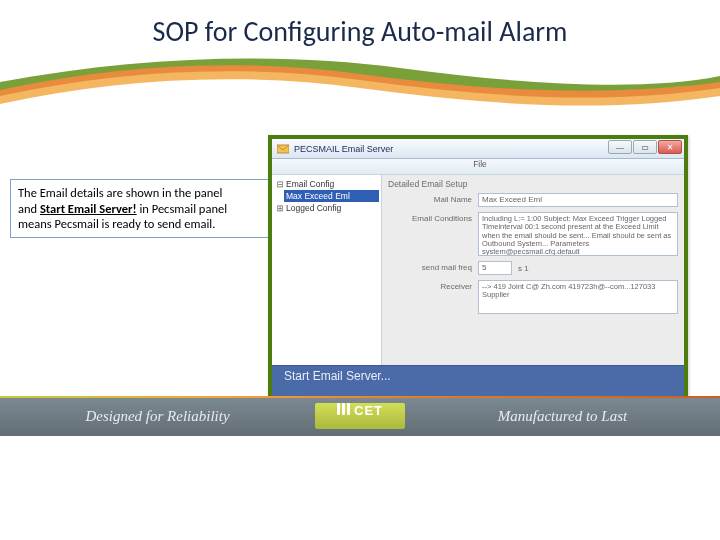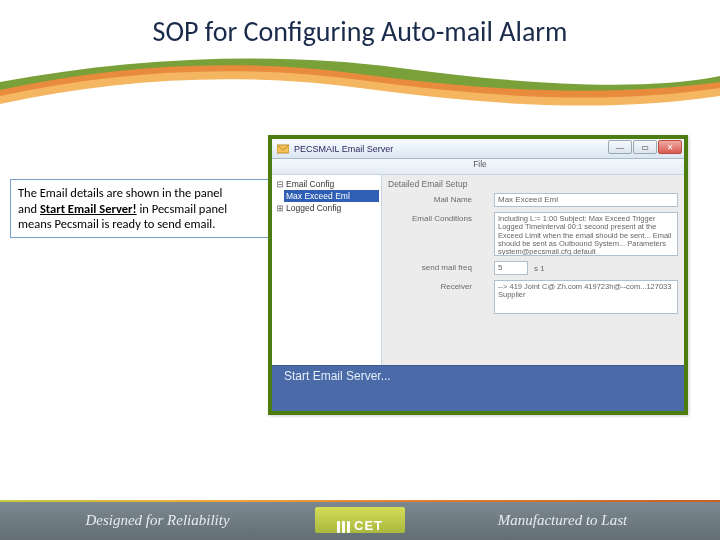--- a/index.html
+++ b/index.html
@@ -1,17 +1,17 @@
 <!DOCTYPE html>
 <html><head>
 <meta charset="utf-8">
 <style>
   * { box-sizing: border-box; margin: 0; padding: 0; }
   html, body { width: 720px; height: 540px; font-family: Calibri, Arial, sans-serif; background: #fff; overflow: hidden; }
-  .slide { position: relative; width: 720px; height: 540px; background: #fff; }
+  .slide { position: relative; width: 720px; height: 436px; background: #fff; }
 
   
   .title { position: absolute; top: 14px; left: 0; width: 100%; text-align: center; font-size: 28px; color: #1a2a4a; font-weight: 400; }
 
   
   .swoosh { position: absolute; top: 54px; left: 0; width: 720px; height: 60px; overflow: hidden; }
   .swoosh svg { width: 720px; height: 60px; display: block; }
 
   
   .callout { position: absolute; top: 179px; left: 10px; width: 260px; border: 1px solid #7aa0cc; background: #fff; padding: 5px 7px; font-size: 12.5px; line-height: 1.25; color: #000; }
@@ -28,38 +28,38 @@
   .menubar { height: 16px; background: linear-gradient(#f4f8fc,#e3ecf4); border-bottom:1px solid #c8d4df; display:flex; align-items:center; padding-left:4px; gap:10px; font-size:8.5px; color:#555;flex-direction:column; }
 
   .client { display:flex; height: 190px; }
   .tree { width: 110px; background:#fff; border-right:1px solid #c8d4df; padding:3px 2px; font-size:8.5px; color:#333; }
   .tree .node { padding: 1px 2px; white-space: nowrap; display:flex; align-items:center; gap:2px;}
   .tree .node.sel { background:#2f5fb5; color:#fff; }
   .tree .exp { display:inline-block; width:8px; text-align:center; color:#666;}
 
   .formpane { flex:1; background:#ececec; padding:4px 6px; font-size:8px; color:#555; }
   .formpane .heading { font-size:8.5px; color:#6a6a6a; margin-bottom:4px; filter: blur(0.2px);}
-  .row { display:flex; align-items:flex-start; margin-bottom:5px;gap:16px; }
+  .row { display:flex; align-items:flex-start; margin-bottom:5px; }
   .row .lbl { width: 90px; text-align:right; padding-right:6px; color:#6a6a6a; filter: blur(0.3px); line-height: 12px; padding-top:1px;}
   .row .ctrl { flex:1; }
   .txt { background:#fff; border:1px solid #b0c0d0; height:14px; padding:1px 3px; font-size:8px; color:#666; width:100%; filter: blur(0.3px); white-space:nowrap; overflow:hidden;}
   .txtarea { background:#fff; border:1px solid #b0c0d0; padding:2px 3px; font-size:7.5px; color:#666; width:100%; filter: blur(0.35px); line-height:1.1; height:44px; overflow:hidden;}
   .sendrow .ctrl { display:flex; align-items:center; gap:6px;}
   .sendrow .num { width:34px; }
   .sendrow .unit { color:#666; filter: blur(0.3px);}
   .recv .txtarea { height:34px; }
 
   .status { background:#4a6aa8; color:#e6edf7; font-size:12px; padding:3px 12px; border-top:1px solid #3c5990; height:46px; }
   .status .line { filter: blur(0.3px); }
 
   
   .footer { position: absolute; left:0; bottom:0; width:100%; height:40px; background: linear-gradient(#7e8a93,#626d74); display:flex; align-items:center; }
   .footer .grad { position:absolute; top:0; left:0; width:100%; height:2px; background: linear-gradient(90deg,#c4cc3d,#f0a63a 30%,#e27b2b 60%,#c95f22);}  
   .footer .left, .footer .right { flex:1; color:#e8ebee; font-style: italic; font-family: Georgia, serif; font-size:15px; text-align:center; }
-  .footer .logo { width:90px; height:26px; background: linear-gradient(#d4dd57,#a9b83f); border-radius:2px; display:flex; align-items:flex-end; justify-content:center; color:#fff; font-weight:bold; letter-spacing:1px; font-family: Arial; font-size:13px;}
+  .footer .logo { width:90px; height:26px; background: linear-gradient(#d4dd57,#a9b83f); border-radius:2px; display:flex; align-items:flex-start; justify-content:center; color:#fff; font-weight:bold; letter-spacing:1px; font-family: Arial; font-size:13px;}
   .footer .logo .bars { display:flex; gap:2px; margin-right:4px;}
   .footer .logo .bars span{ width:3px; height:12px; background:#fff; border-radius:1px;}
 </style>
 </head>
 <body>
 
 <div class="slide">
 
   <div class="title">SOP for Configuring Auto-mail Alarm</div>
 

